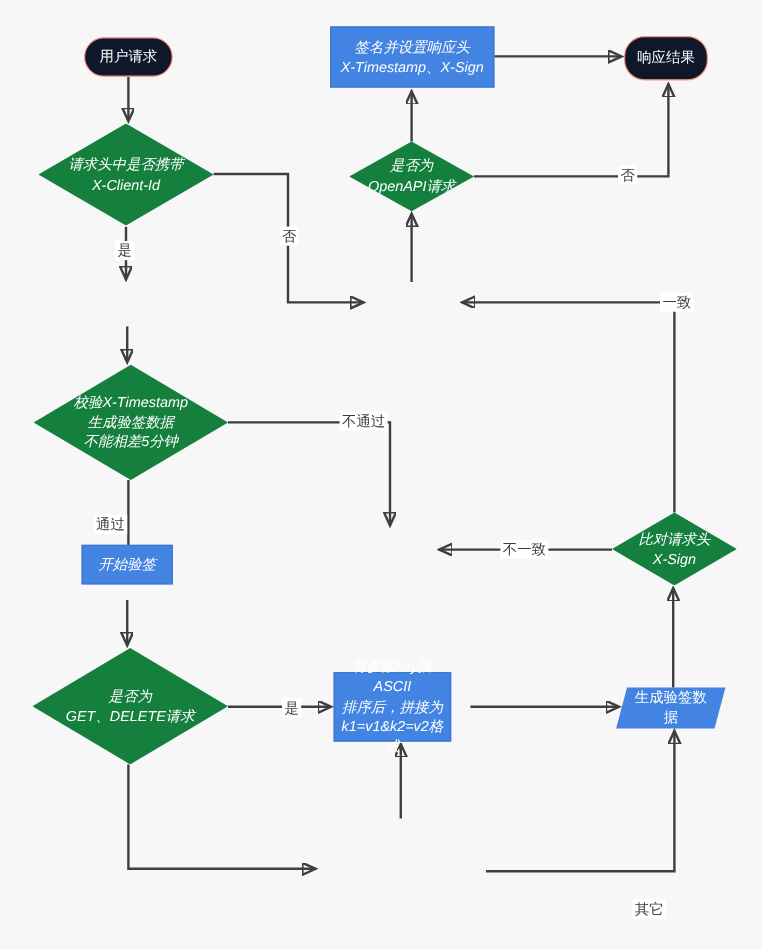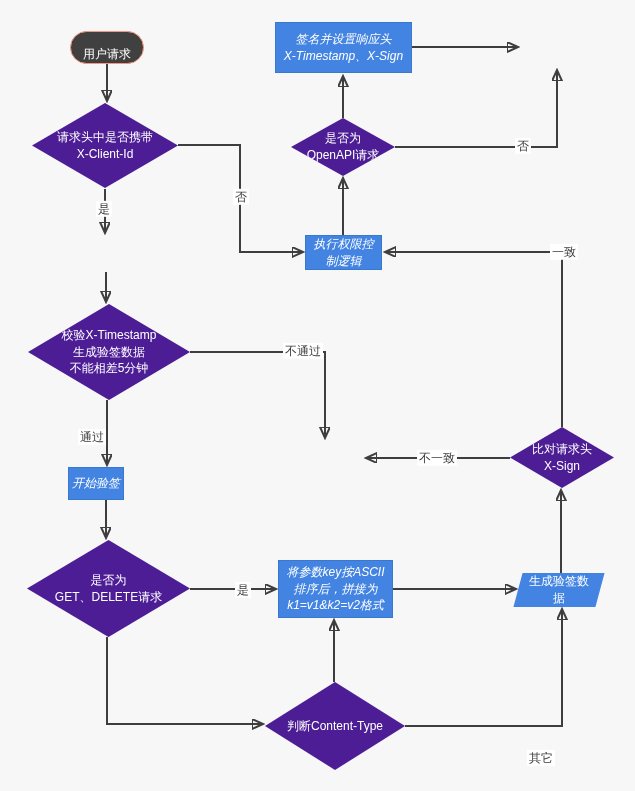--- a/index.html
+++ b/index.html
@@ -18,24 +18,25 @@
   .node{
     position:absolute;
     display:flex;align-items:center;justify-content:center;
     text-align:center;
     color:#ffffff;
     font-size:12px;line-height:1.4;
     box-sizing:border-box;
   }
   .nlabel{white-space:pre-line;}
   .rect{background:#4384e2;border:1px solid #3a78ce;font-style:italic;}
-  .pill{background:#404040;border:1px solid #f5977e;border-radius:17px;align-items:flex-end;}
+  .pill{background:#0f172a;border:1px solid #f5977e;border-radius:17px;}
   .diamond{
-    background:#4c1d95;
+    background:#15803d;
     clip-path:polygon(50% 0,100% 50%,50% 100%,0 50%);
+    font-style:italic;
   }
   .para{background:#4384e2;transform:skewX(-15deg);}
   .para .nlabel{transform:skewX(15deg);display:block;width:64px;}
   .elabel{
     position:absolute;transform:translate(-50%,-50%);
     background:#ffffff;color:#3c3c3c;
     font-size:12px;line-height:1.2;
     padding:1px 2px;white-space:nowrap;
   }
 </style>
@@ -78,66 +79,62 @@
   <div class="node diamond" style="left:32px;top:103px;width:146px;height:85px">
     <span class="nlabel">请求头中是否携带
 X-Client-Id</span>
   </div>
 
   <div class="node rect" style="left:275px;top:22px;width:137px;height:51px">
     <span class="nlabel">签名并设置响应头
 X-Timestamp、X-Sign</span>
   </div>
 
+  <div class="node pill" style="left:520px;top:30px;width:70px;height:37px">
+    <span class="nlabel">响应结果</span>
+  </div>
 
   <div class="node diamond" style="left:291px;top:118px;width:104px;height:58px">
     <span class="nlabel">是否为
 OpenAPI请求</span>
   </div>
 
 
-  <div class="node rect" style="left:305px;top:235px;width:77px;height:35px">
-    <span class="nlabel">执行权限控
-制逻辑</span>
-  </div>
 
   <div class="node diamond" style="left:28px;top:304px;width:162px;height:96px">
     <span class="nlabel">校验X-Timestamp
 生成验签数据
 不能相差5分钟</span>
   </div>
 
 
   <div class="node diamond" style="left:510px;top:427px;width:104px;height:61px">
     <span class="nlabel">比对请求头
 X-Sign</span>
   </div>
 
-  <div class="node rect" style="left:68px;top:467px;width:56px;height:33px">
+  <div class="node rect" style="left:68px;top:454px;width:76px;height:33px">
     <span class="nlabel">开始验签</span>
   </div>
 
   <div class="node diamond" style="left:27px;top:540px;width:163px;height:97px">
     <span class="nlabel">是否为
 GET、DELETE请求</span>
   </div>
 
-  <div class="node rect" style="left:278px;top:560px;width:115px;height:58px">
+  <div class="node rect" style="left:278px;top:560px;width:98px;height:58px">
     <span class="nlabel">将参数key按ASCII
 排序后，拼接为
 k1=v1&amp;k2=v2格式</span>
   </div>
 
   <div class="node para" style="left:518px;top:573px;width:82px;height:34px">
     <span class="nlabel">生成验签数据</span>
   </div>
 
-  <div class="node diamond" style="left:265px;top:682px;width:140px;height:88px">
-    <span class="nlabel">判断Content-Type</span>
-  </div>
 
   <span class="elabel" style="left:104px;top:209px">是</span>
   <span class="elabel" style="left:241px;top:197px">否</span>
   <span class="elabel" style="left:92px;top:437px">通过</span>
   <span class="elabel" style="left:303px;top:351px">不通过</span>
   <span class="elabel" style="left:243px;top:590px">是</span>
   <span class="elabel" style="left:437px;top:458px">不一致</span>
   <span class="elabel" style="left:564px;top:252px">一致</span>
   <span class="elabel" style="left:523px;top:146px">否</span>
   <span class="elabel" style="left:541px;top:758px">其它</span>

